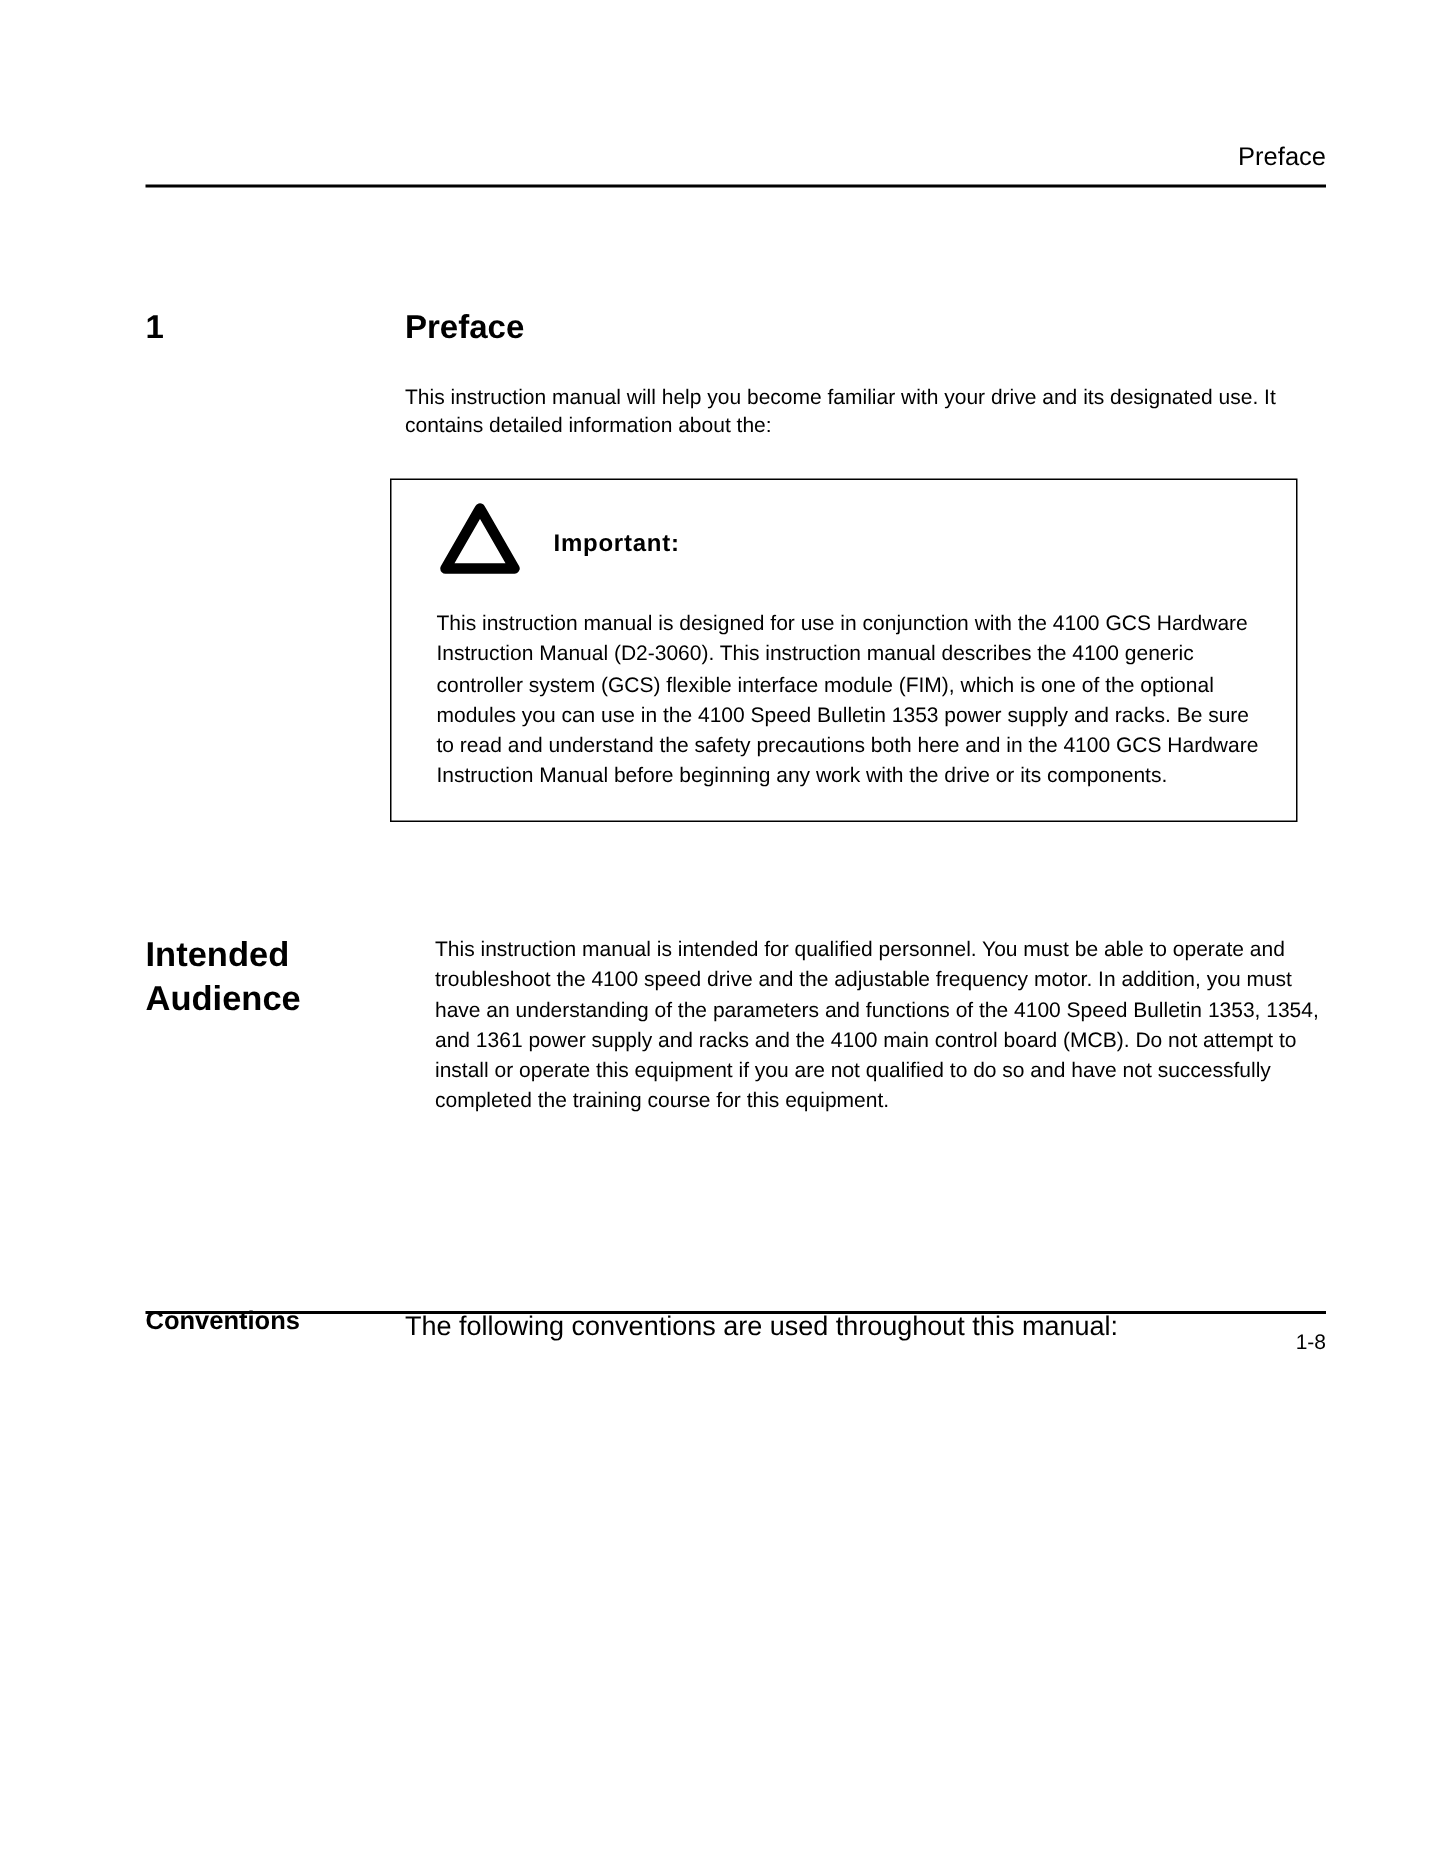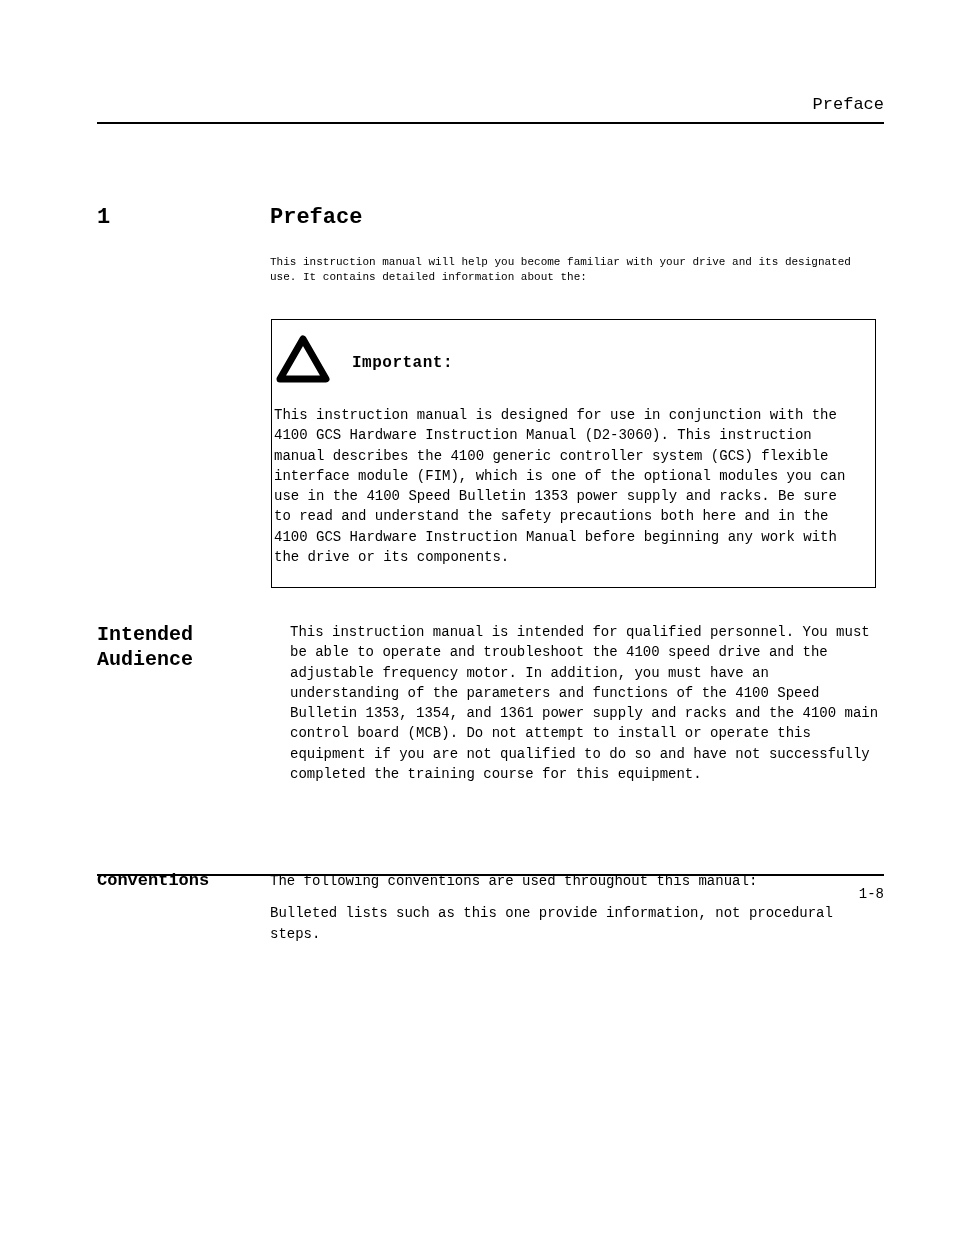--- a/index.html
+++ b/index.html
@@ -1,21 +1,20 @@
 <!DOCTYPE html>
 <html><head>
 <meta charset="utf-8">
 <style>
   * { box-sizing: border-box; margin: 0; padding: 0; }
   html, body { width: 954px; height: 1235px; background: #fff; font-family: Arial, Helvetica, sans-serif; color: #000; }
   .page {
     position: relative;
     width: 954px;
     height: 996px;
-    font-family: Liberation Mono, monospace;
   }
   .header-area {
     position: absolute;
     top: 95px;
     left: 97px;
     right: 70px;
   }
   .header-title {
     font-size: 17px;
     text-align: right;
@@ -36,52 +35,52 @@
     position: absolute;
     top: 205px;
     left: 270px;
     font-size: 22px;
     font-weight: bold;
   }
   .intro {
     position: absolute;
     top: 255px;
     left: 270px;
-    font-size: 11px;
+    font-size: 14px;
     line-height: 1.35;
     width: 610px;
   }
   .important-box {
     position: absolute;
     top: 319px;
-    left: 271px;
+    left: 260px;
     width: 605px;
     border: 1.5px solid #000;
-    padding: 14px 18px 20px 2px;
+    padding: 14px 18px 20px 30px;
   }
   .important-header {
     display: flex;
     align-items: center;
     margin-bottom: 14px;
   }
   .important-label {
     font-size: 16px;
     font-weight: bold;
     margin-left: 20px;
     letter-spacing: 0.5px;
   }
   .important-text {
     font-size: 14px;
     line-height: 1.45;
   }
   .intended {
     position: absolute;
     top: 622px;
     left: 97px;
-    font-size: 20px;
+    font-size: 23px;
     font-weight: bold;
     width: 155px;
     line-height: 1.25;
   }
   .intended-body {
     position: absolute;
     top: 622px;
     left: 270px;
     font-size: 14px;
     line-height: 1.45;
@@ -92,21 +91,21 @@
     position: absolute;
     top: 871px;
     left: 97px;
     font-size: 17px;
     font-weight: bold;
   }
   .conventions-body {
     position: absolute;
     top: 871px;
     left: 270px;
-    font-size: 14px;
+    font-size: 18px;
     line-height: 1.45;
     width: 610px;
   }
   .conventions-body p { margin-bottom: 12px; }
   .footer-rule {
     position: absolute;
     bottom: 120px;
     left: 97px;
     right: 70px;
     border: none;
@@ -148,19 +147,18 @@
   </div>
 
   <div class="intended">Intended Audience</div>
   <div class="intended-body">
     <p>This instruction manual is intended for qualified personnel. You must be able to operate and troubleshoot the 4100 speed drive and the adjustable frequency motor. In addition, you must have an understanding of the parameters and functions of the 4100 Speed Bulletin 1353, 1354, and 1361 power supply and racks and the 4100 main control board (MCB). Do not attempt to install or operate this equipment if you are not qualified to do so and have not successfully completed the training course for this equipment.</p>
   </div>
 
   <div class="conventions">Conventions</div>
   <div class="conventions-body">
     <p>The following conventions are used throughout this manual:</p>
-    <p>Bulleted lists such as this one provide information, not procedural steps.</p>
   </div>
 
   <hr class="footer-rule">
   <div class="footer-page">1-8</div>
 
 </div>
 
 </body></html>

